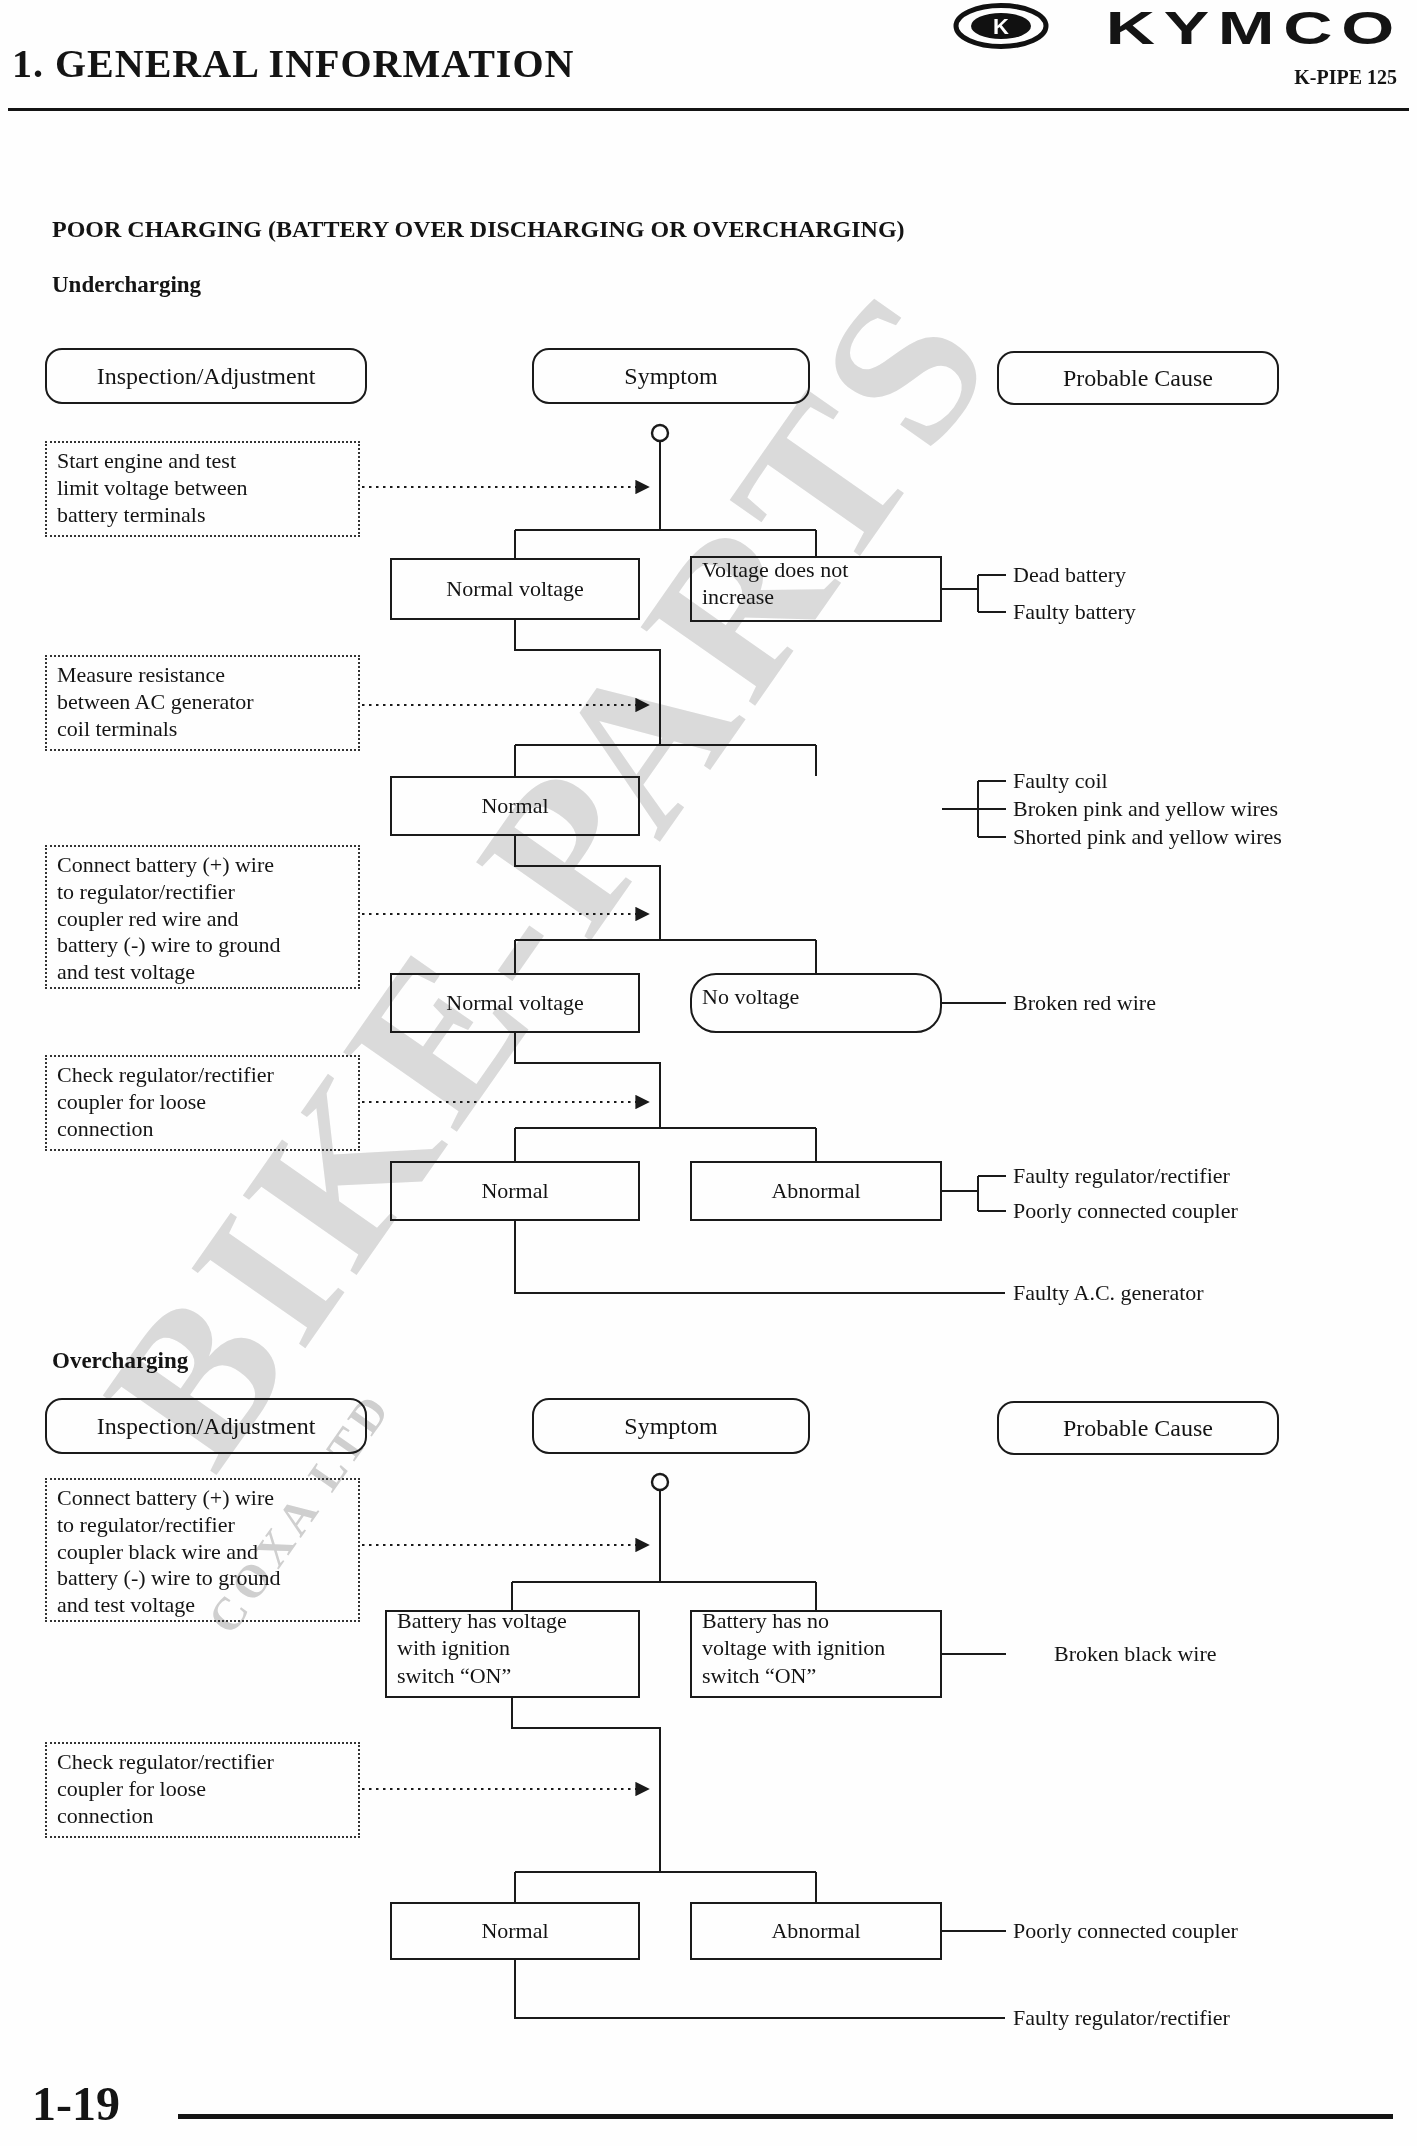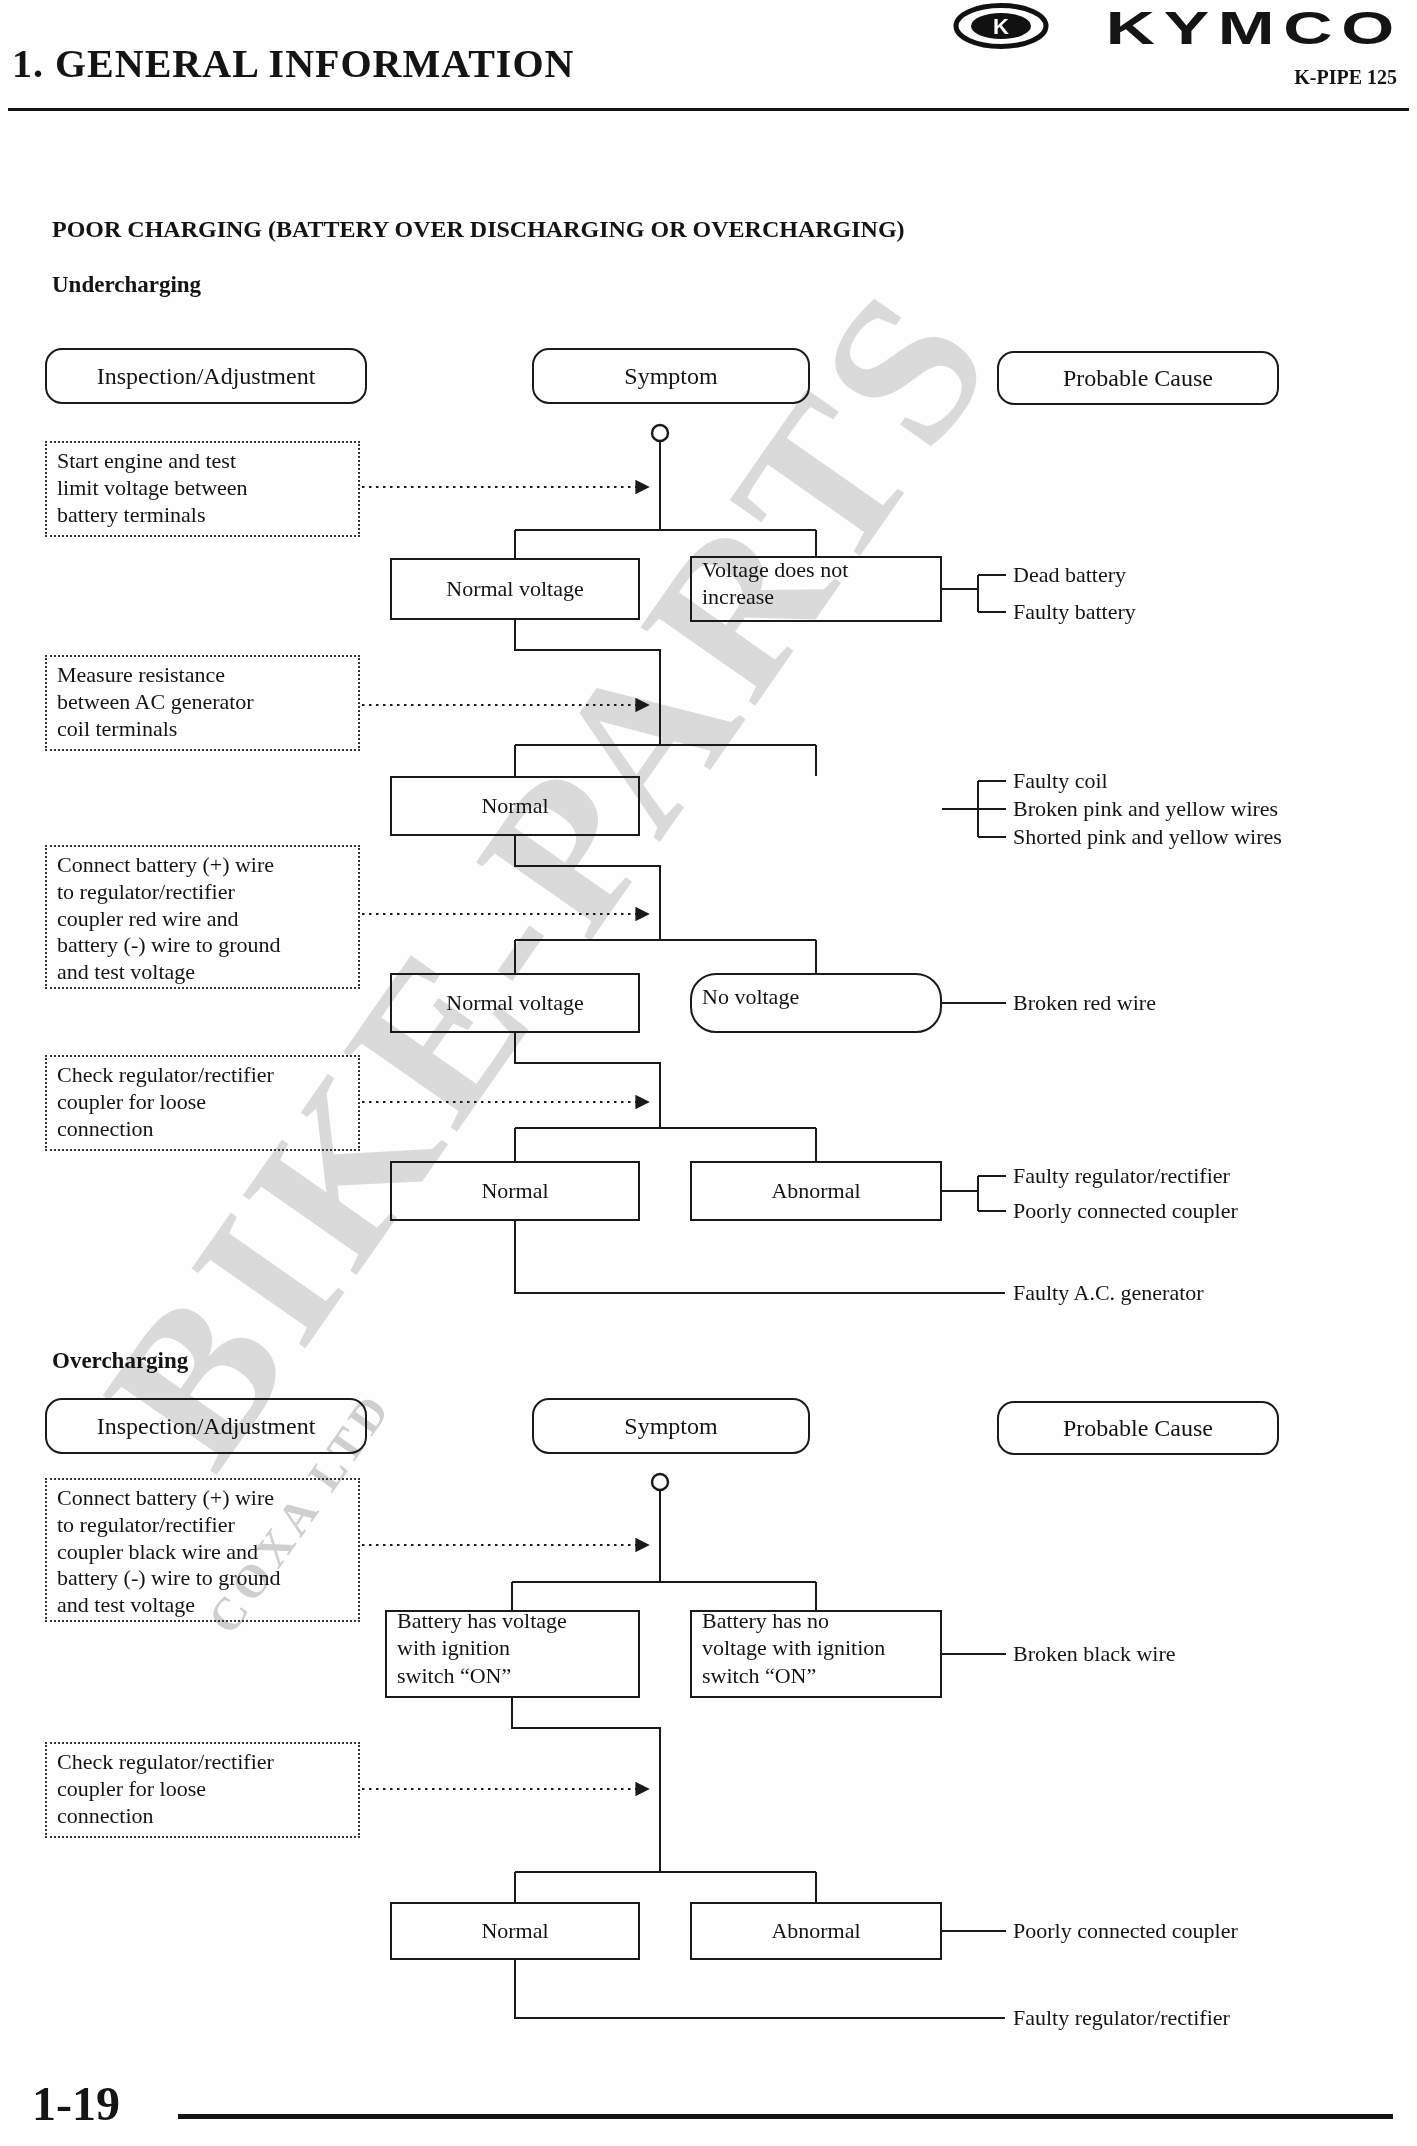--- a/index.html
+++ b/index.html
@@ -177,20 +177,20 @@
 
   <div class="box sbox left pre" style="left:385px;top:1610px;width:255px;height:88px;">Battery has voltage
 with ignition
 switch “ON”</div>
   <div class="box sbox left pre" style="left:690px;top:1610px;width:252px;height:88px;">Battery has no
 voltage with ignition
 switch “ON”</div>
   <div class="box sbox" style="left:390px;top:1902px;width:250px;height:58px;">Normal</div>
   <div class="box sbox" style="left:690px;top:1902px;width:252px;height:58px;">Abnormal</div>
 
-  <div class="cause" style="left:1013px;top:1654px;">Broken black wire</div>
+  <div class="cause" style="left:1054px;top:1654px;">Broken black wire</div>
   <div class="cause" style="left:1013px;top:1931px;">Poorly connected coupler</div>
   <div class="cause" style="left:1013px;top:2018px;">Faulty regulator/rectifier</div>
 
   <div class="page-num">1-19</div>
   <div class="footer-line"></div>
 
 </div>
 
 </body></html>

